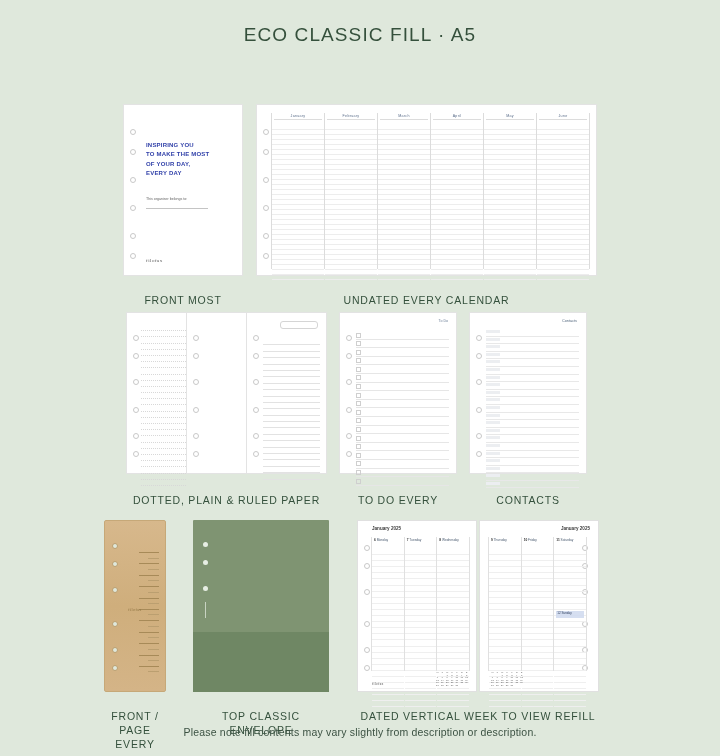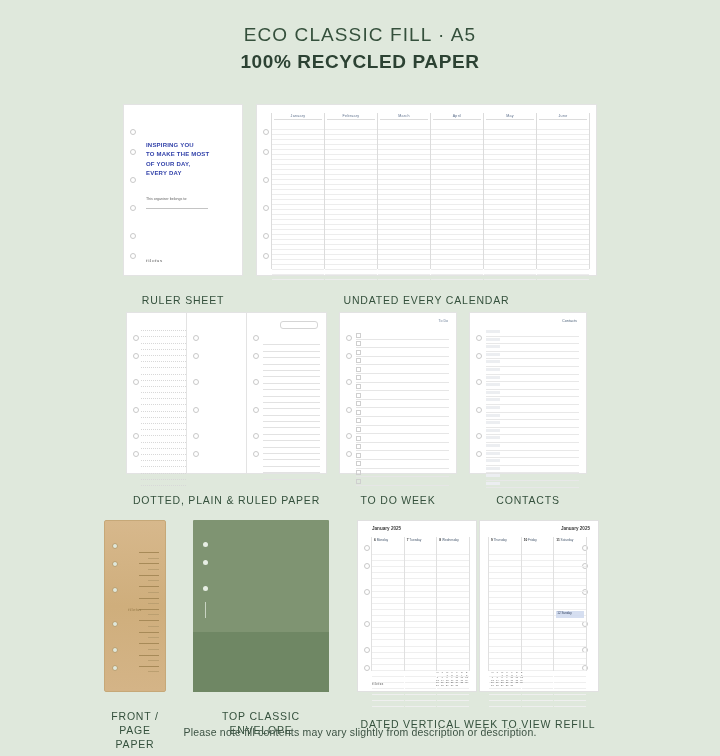--- a/index.html
+++ b/index.html
@@ -475,21 +475,20 @@
     letter-spacing: 0.2px;
   }
 </style>
 </head>
 <body>
 
 <div class="page">
 
   <div class="header">
     <div class="line1">ECO CLASSIC FILL · A5</div>
-    <div class="line2">100% RECYCLED PAPER</div>
   </div>
 
   <div class="row1">
 
     <div>
       <div class="sheet front-sheet">
         <div class="holes">
           <i style="top:24px"></i>
             <i style="top:44px"></i>
             <i style="top:72px"></i>
@@ -498,21 +497,21 @@
             <i style="top:148px"></i>
         </div>
         <div class="fs-text" style="white-space:pre-line">INSPIRING YOU
 TO MAKE THE MOST
 OF YOUR DAY,
 EVERY DAY</div>
         <div class="fs-sub">This organiser belongs to:</div>
         <div class="fs-rule"></div>
         <div class="brand">filofax</div>
       </div>
-      <div class="caption" style="position:absolute;left:123px;top:180px;width:120px">RULER SHEET</div>
+      <div class="caption" style="position:absolute;left:123px;top:180px;width:120px">FRONT MOST</div>
     </div>
 
     <div>
       <div class="sheet year-cal">
         <div class="holes">
           <i style="top:24px"></i>
             <i style="top:44px"></i>
             <i style="top:72px"></i>
           <i style="top:100px"></i>
             <i style="top:128px"></i>
@@ -855,21 +854,21 @@
           <i></i>
           <i></i>
           <i></i>
           <i></i>
           <i></i>
           <i></i>
           <i></i>
           <i></i>
         </div>
     </div>
-    <div class="caption" style="position:absolute;left:339px;top:172px;width:118px">TO DO WEEK</div>
+    <div class="caption" style="position:absolute;left:339px;top:172px;width:118px">TO DO EVERY</div>
 
     <div class="sheet contacts">
       <div class="holes">
         <i style="top:22px"></i>
           <i style="top:40px"></i>
           <i style="top:66px"></i>
         <i style="top:94px"></i>
           <i style="top:120px"></i>
           <i style="top:138px"></i>
       </div>
@@ -923,21 +922,21 @@
           <i></i>
           <i></i>
           <i></i>
           <i></i>
           <i></i>
         </div>
       <div class="rlogo">filofax</div>
     </div>
     <div class="caption" style="position:absolute;left:95px;top:180px;width:80px">
       <div>FRONT / PAGE</div>
-      <div>PAPER</div>
+      <div>EVERY</div>
     </div>
 
     <div class="envelope">
       <div class="eholes">
         <i style="top:22px"></i>
           <i style="top:40px"></i>
           <i style="top:66px"></i>
         <i style="top:114px"></i>
           <i style="top:134px"></i>
           <i style="top:152px"></i>
@@ -1273,18 +1272,18 @@
               <span>28</span>
               <span>29</span>
               <span>30</span>
               <span>31</span>
               <span></span>
               <span></span>
             </div>
           </div>
       </div>
     </div>
-    <div class="caption" style="position:absolute;left:357px;top:188px;width:242px">DATED VERTICAL WEEK TO VIEW REFILL</div>
+    <div class="caption" style="position:absolute;left:357px;top:180px;width:242px">DATED VERTICAL WEEK TO VIEW REFILL</div>
 
   </div>
 
   <div class="footer">Please note fill contents may vary slightly from description or description.</div>
 </div>
 
 </body></html>

